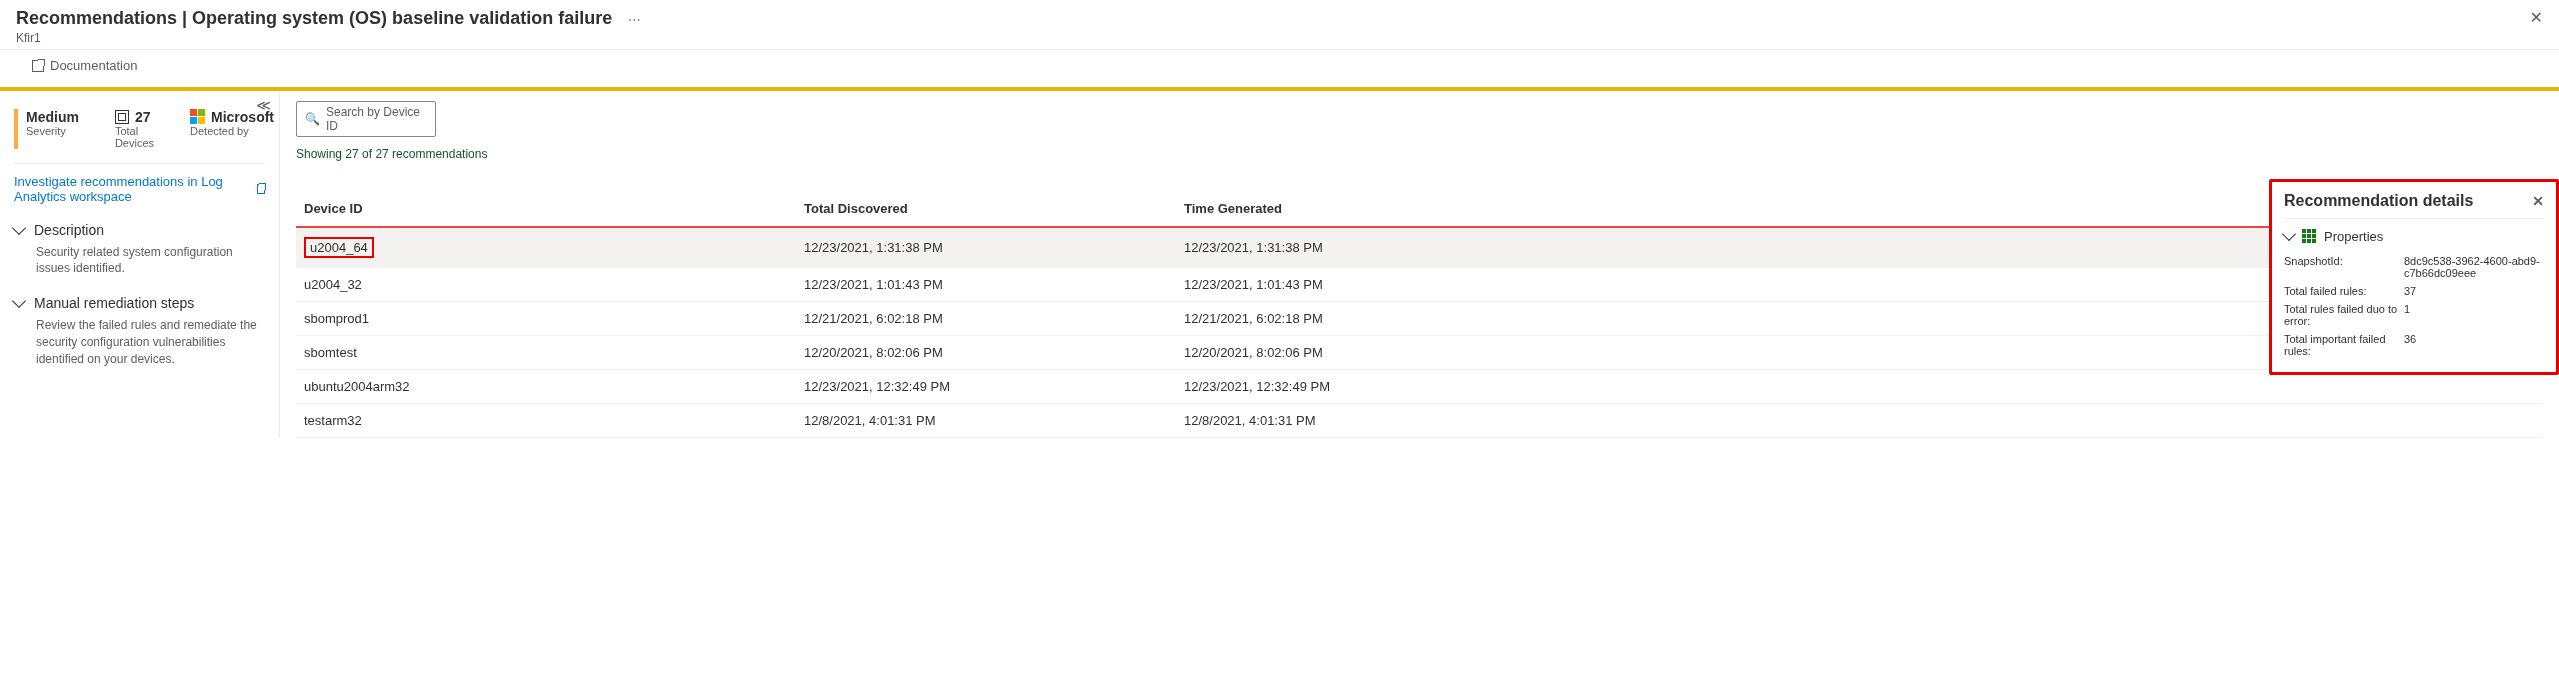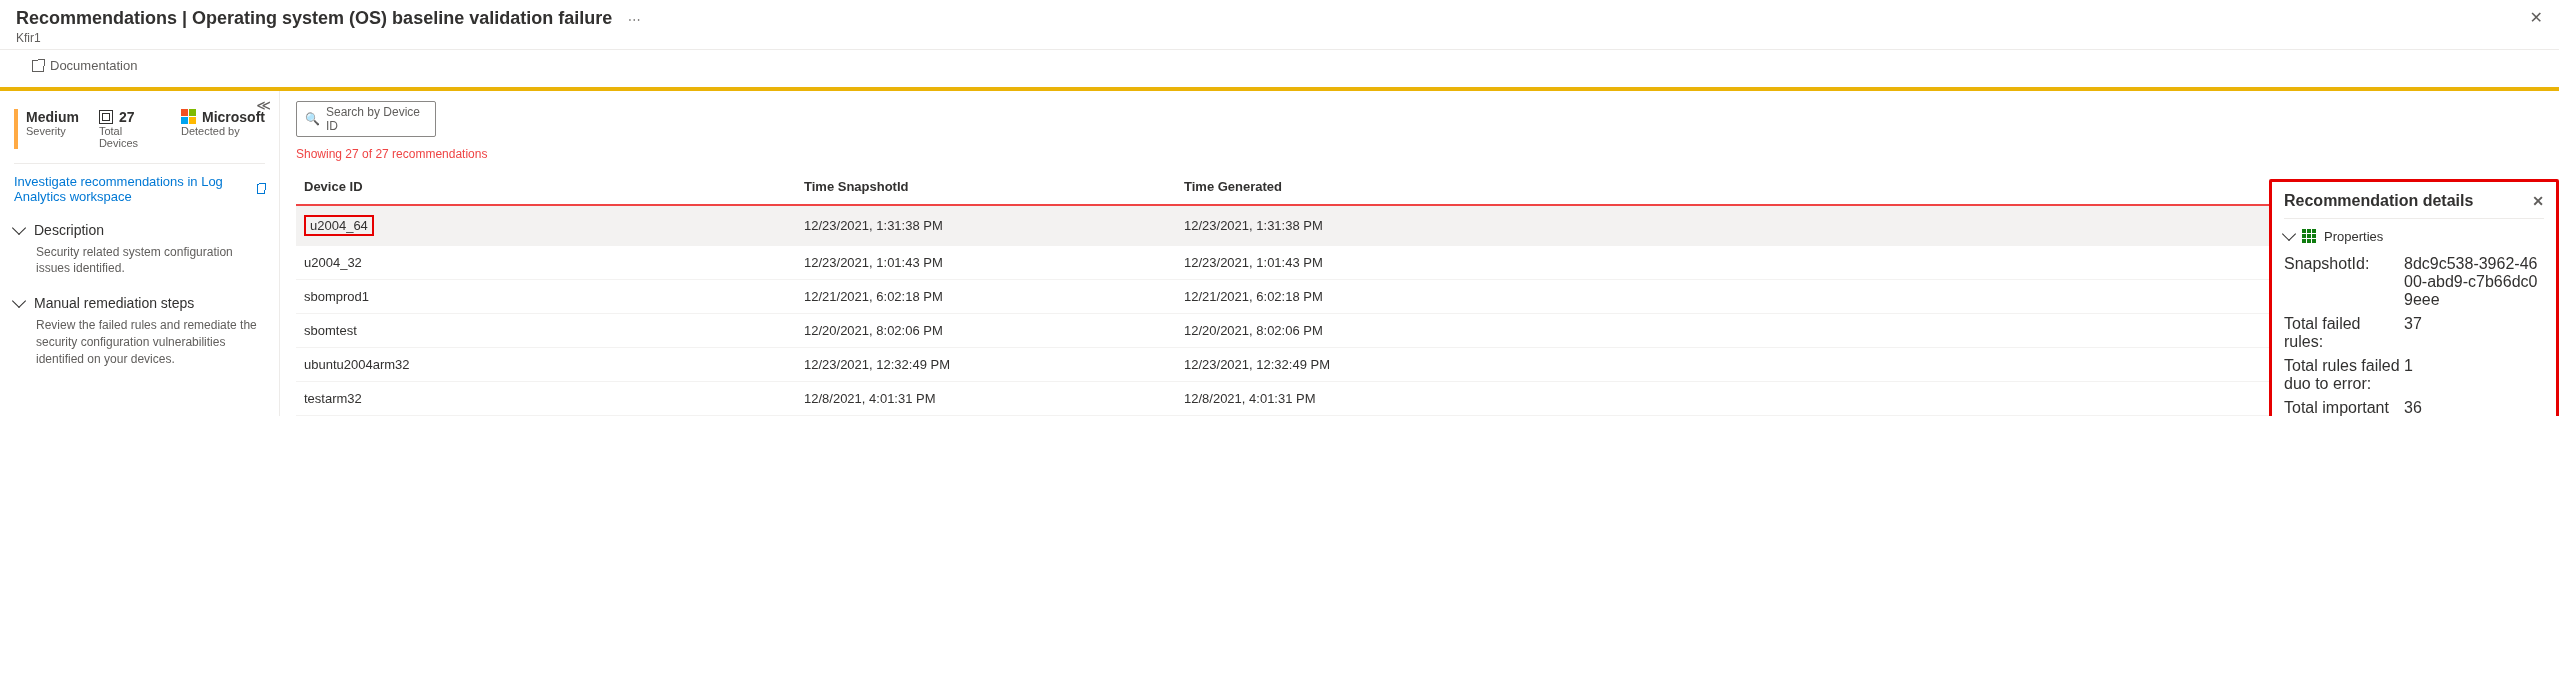--- a/index.html
+++ b/index.html
@@ -61,21 +61,21 @@
       position: relative;
     }
     .collapse-icon {
       position: absolute;
       top: 6px; right: 8px;
       font-size: 14px;
       color: #605e5c;
     }
     .severity-row {
       display: flex;
-      gap: 20px;
+      gap: 36px;
       padding: 6px 0 14px;
       border-bottom: 1px solid #edebe9;
       margin-bottom: 10px;
     }
     .sev-block { display: flex; flex-direction: column; }
     .sev-bar {
       width: 4px; background:#ffaa44;
       margin-right:8px;
     }
     .sev-wrap{display:flex;}
@@ -114,21 +114,21 @@
       padding:6px 0 0 22px; line-height:1.4;
     }
     .content { flex:1; padding: 10px 16px 0; position:relative; min-width:0;}
     .search-box {
       display:inline-flex; align-items:center;
       border:1px solid #8a8886; border-radius:2px;
       padding:3px 8px; width:140px; gap:6px;
       font-size:12px; color:#605e5c;
     }
     .search-glyph{ font-size:12px; color:#605e5c; }
-    .result-count { font-size:12px; color:#ef4444; margin:10px 0 8px; }
+    .result-count { font-size:12px; color:#14532d; margin:10px 0 30px; }
     .table { width:100%; border-collapse:collapse; table-layout:fixed; }
     .table th {
       text-align:left; font-weight:600; font-size:13px;
       padding:10px 8px; border-bottom:2px solid #ef4444; color:#323130;
     }
     .table td {
       padding:9px 8px; border-bottom:1px solid #f3f2f1;
       font-size:13px; color:#323130; white-space:nowrap;
       overflow:hidden; text-overflow:ellipsis;
     }
@@ -155,21 +155,21 @@
     .panel-close{ font-size:14px; color:#605e5c; cursor:pointer;}
     .panel-section-header{
       display:flex; align-items:center; gap:8px;
       margin:10px 0 8px; font-size:13px; color:#323130;
     }
     .grid-icon{
       display:inline-grid; grid-template-columns:4px 4px 4px;
       grid-template-rows:4px 4px 4px; gap:1px;
     }
     .grid-icon span{background:#107c10;}
-    .prop-row{ display:flex; font-size:16px; padding:3px 0;}
+    .prop-row{ display:flex; font-size:11px; padding:3px 0;}
     .prop-label{ width:120px; color:#323130;}
     .prop-value{ flex:1; color:#323130; word-break:break-all;}
     .panel-link-wrap{
       position:absolute; right:0; top:380px; width:290px;
       padding:6px 12px; z-index:4;
     }
   </style>
 </head>
 <body>
 
@@ -248,21 +248,21 @@
     <div class="search-box">
       <span class="search-glyph">🔍</span>
       <span>Search by Device ID</span>
     </div>
     <div class="result-count">Showing 27 of 27 recommendations</div>
 
     <table class="table">
       <thead>
         <tr>
           <th class="col-id">Device ID</th>
-          <th class="col-td">Time SnapshotId</th>
+          <th class="col-td">Total Discovered</th>
           <th class="col-tg">Time Generated</th>
         </tr>
       </thead>
       <tbody id="tbody">
           <tr class="selected">
             <td><span class="id-highlight">u2004_64</span></td>
             <td>12/23/2021, 1:31:38 PM</td>
             <td>12/23/2021, 1:31:38 PM</td>
           </tr>
           <tr>

